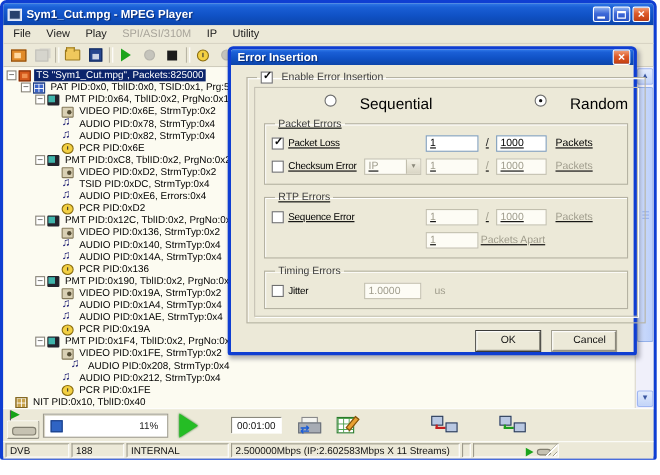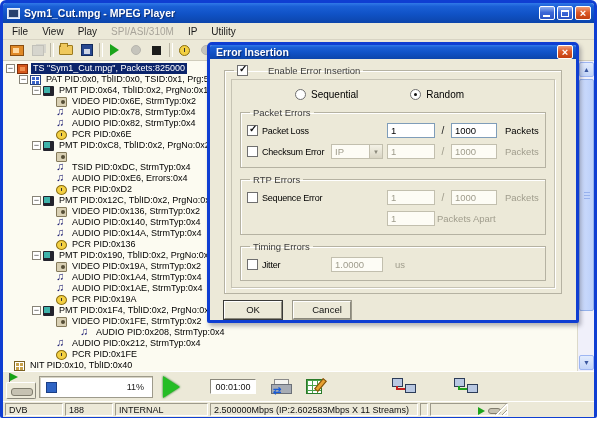--- a/index.html
+++ b/index.html
@@ -124,44 +124,44 @@
 
   
   .dialog { position:absolute; left:207px; top:42px; width:372px; height:281px; background:#ece9d8;
     border:3px solid #0f3ed2; border-radius:5px 5px 2px 2px; box-shadow:2px 3px 4px rgba(40,40,60,.35); display:flex; flex-direction:column; }
   .dlg-title { height:19px; display:flex; align-items:center; padding:0 3px 0 6px;
     background:linear-gradient(180deg,#3079e8 0%,#1a5fd6 18%,#1052c6 55%,#0c45ab 100%); border-radius:2px 2px 0 0; }
   .dlg-title-text { color:#fff; font-size:10.5px; font-weight:bold; text-shadow:1px 1px 1px #0a2a6e; flex:1; }
   .dlg-body { flex:1; display:flex; flex-direction:column; padding:6px 14px 8px 14px; }
   fieldset { border:1px solid #b5b2a2; box-shadow:1px 1px 0 #fff inset; padding:2px 6px 5px 6px; }
   legend { font-size:9.5px; color:#3c3c3c; padding:0 3px; margin-left:3px; }
-  legend.with-cb { display:flex; align-items:center; gap:20px; }
+  legend.with-cb { display:flex; align-items:center; gap:8px; }
   .fs-enable { flex:1; }
   .inner-panel { border:1px solid #c6c3b4; box-shadow:1px 1px 0 #fff; margin-top:1px; padding:6px 8px 6px 8px; }
   .radio-row { display:flex; align-items:center; height:16px; margin-bottom:5px; }
-  .radio-opt { display:flex; align-items:center; gap:5px; font-size:10px; }
-  .radio-opt.first { margin-left:55px; } .radio-opt.second { margin-left:52px; }
+  .radio-opt { display:flex; align-items:flex-start; gap:21px; font-size:14px; }
+  .radio-opt.first { margin-left:55px; } .radio-opt.second { margin-left:93px; }
   .radio { width:11px; height:11px; border-radius:50%; background:#fff; border:1px solid #6f6f6f; position:relative; flex:0 0 11px; }
   .radio.checked::after { content:""; position:absolute; inset:3px; border-radius:50%; background:#111; }
   .checkbox { width:11px; height:11px; background:#fff; border:1px solid #6f6f6f; position:relative; flex:0 0 11px; }
   .checkbox.checked::after { content:"✓"; position:absolute; left:1px; top:-3px; font-size:10px; font-weight:bold; color:#0c0c0c; }
-  .grp { margin-bottom:6px; }
+  .grp { margin-bottom:6px;text-decoration:underline; }
   .row { display:grid; grid-template-columns:84px 56px 48px 16px 46px auto; align-items:center; height:21px; }
-  .cb-cell { grid-column:1; display:flex; align-items:center; gap:4px; font-size:9px; letter-spacing:-0.2px; white-space:nowrap; }
+  .cb-cell { grid-column:1; display:flex; gap:4px; font-size:9px; letter-spacing:-0.2px; white-space:nowrap; }
   .textbox { height:15px; background:#fff; border:1px solid #7f9db9; font-size:9.5px; line-height:13px; padding:0 3px; color:#000; }
   .textbox.dis { color:#9f9c8c; border-color:#c2bfae; background:#fdfcf5; }
   .c2 { grid-column:2; width:52px; } .c3 { grid-column:3; width:48px; } .c5 { grid-column:5; width:46px; }
   .slash { grid-column:4; text-align:center; font-size:10px; color:#222; }
   .slash.dis, .unit.dis, .lbl.dis { color:#a09d8d; }
   .unit { grid-column:6; font-size:9.5px; padding-left:8px; }
   .combo { position:relative; display:flex; align-items:center; }
   .combo .arrow-btn { position:absolute; right:0; top:0; bottom:0; width:13px; background:linear-gradient(180deg,#f4f2e6,#d9d5c4);
     border-left:1px solid #c2bfae; font-size:6px; color:#8a887a; text-align:center; line-height:14px; }
   .apart-lbl { grid-column:4 / 7; font-size:9.5px; padding-left:2px; }
-  .dlg-buttons { display:flex; gap:11px; padding:7px 2px 0 0; }
+  .dlg-buttons { display:flex; justify-content:flex-end; gap:11px; padding:7px 2px 0 0; }
   .btn { width:58px; height:18px; background:#ece9d8; border:1px solid; border-color:#fff #8a887c #8a887c #fff;
     font-size:9.5px; text-align:center; line-height:16px; color:#111; }
   .btn.default { box-shadow:0 0 0 1px #3a3a38; }
   .btn.normal { box-shadow:0 0 0 1px #9d9a8b;padding-left:10px; }
 </style>
 </head>
 <body>
 
 <div class="screen">
 
@@ -264,20 +264,21 @@
           <span class="tree-label">PCR PID:0x6E</span>
         </div>
           <div class="tree-row has-exp" style="padding-left: 29px;">
           <span class="exp">−</span>
           <span class="tree-icon js-icon i-pmt"></span>
           <span class="tree-label">PMT PID:0xC8, TblID:0x2, PrgNo:0x2</span>
         </div>
           <div class="tree-row" style="padding-left: 42px;">
           <span class="exp">−</span>
           <span class="tree-icon js-icon i-video"></span>
+          <span class="tree-label">VIDEO PID:0xD2, StrmTyp:0x2</span>
         </div>
           <div class="tree-row" style="padding-left: 42px;">
           <span class="exp">−</span>
           <span class="tree-icon js-icon i-audio"></span>
           <span class="tree-label">TSID PID:0xDC, StrmTyp:0x4</span>
         </div>
           <div class="tree-row" style="padding-left: 42px;">
           <span class="exp">−</span>
           <span class="tree-icon js-icon i-audio"></span>
           <span class="tree-label">AUDIO PID:0xE6, Errors:0x4</span>
@@ -340,21 +341,21 @@
           <div class="tree-row has-exp" style="padding-left: 29px;">
           <span class="exp">−</span>
           <span class="tree-icon js-icon i-pmt"></span>
           <span class="tree-label">PMT PID:0x1F4, TblID:0x2, PrgNo:0x5</span>
         </div>
           <div class="tree-row" style="padding-left: 42px;">
           <span class="exp">−</span>
           <span class="tree-icon js-icon i-video"></span>
           <span class="tree-label">VIDEO PID:0x1FE, StrmTyp:0x2</span>
         </div>
-          <div class="tree-row" style="padding-left: 66px;">
+          <div class="tree-row" style="padding-left: 50px;">
           <span class="exp">−</span>
           <span class="tree-icon js-icon i-audio"></span>
           <span class="tree-label">AUDIO PID:0x208, StrmTyp:0x4</span>
         </div>
           <div class="tree-row" style="padding-left: 42px;">
           <span class="exp">−</span>
           <span class="tree-icon js-icon i-audio"></span>
           <span class="tree-label">AUDIO PID:0x212, StrmTyp:0x4</span>
         </div>
           <div class="tree-row" style="padding-left: 42px;">

